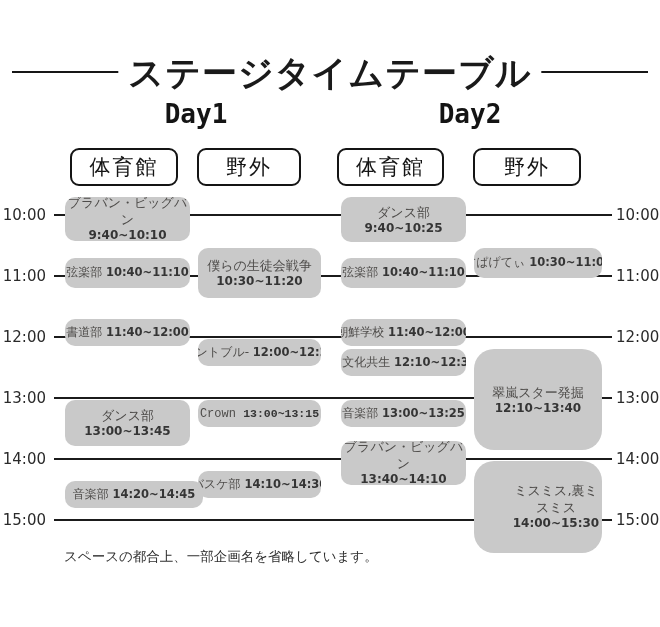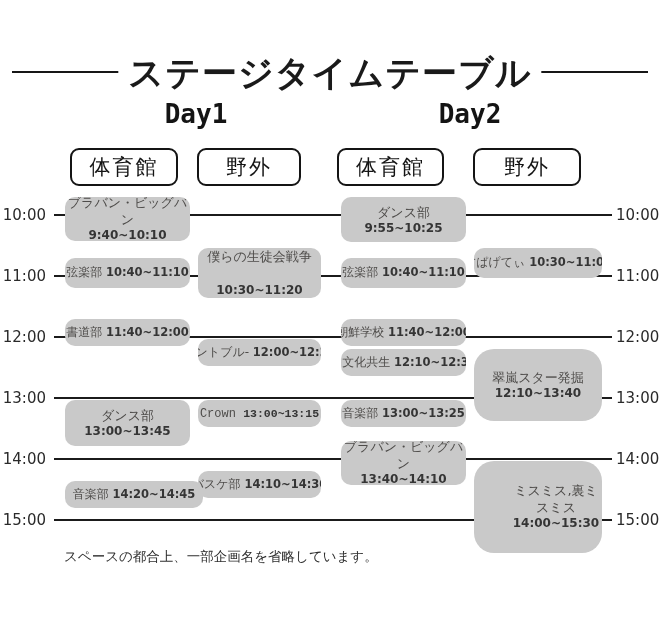--- a/index.html
+++ b/index.html
@@ -111,57 +111,57 @@
       <div class="event" style="left: 65px; width: 125px; top: 318.667px; height: 27px;">
         <div class="ev-line"><span class="ev-name">書道部 </span><span class="ev-time">11:40~12:00</span></div>
       </div>
       <div class="event two" style="left: 65px; width: 125px; top: 400px; height: 45.75px;">
         <div class="ev-name">ダンス部</div>
         <div class="ev-time">13:00~13:45</div>
       </div>
       <div class="event" style="left: 65px; width: 138px; top: 481.333px; height: 27px;">
         <div class="ev-line"><span class="ev-name">音楽部 </span><span class="ev-time">14:20~14:45</span></div>
       </div>
-      <div class="event two" style="left: 198px; width: 123px; top: 247.5px; height: 50.8333px; justify-content: space-between;">
+      <div class="event two" style="left: 198px; width: 123px; top: 247.5px; height: 50.8333px;">
         <div class="ev-name">僕らの生徒会戦争</div>
         <div class="ev-time">10:30~11:20</div>
       </div>
       <div class="event" style="left: 198px; width: 123px; top: 339px; height: 27px;">
         <div class="ev-line"><span class="ev-name">ミントブル- </span><span class="ev-time">12:00~12:20</span></div>
       </div>
       <div class="event" style="left: 198px; width: 123px; top: 400px; height: 27px; font-family: Liberation Mono, monospace;">
         <div class="ev-line"><span class="ev-name">Crown </span><span class="ev-time">13:00~13:15</span></div>
       </div>
       <div class="event" style="left: 198px; width: 123px; top: 471.167px; height: 27px;">
         <div class="ev-line"><span class="ev-name">バスケ部 </span><span class="ev-time">14:10~14:30</span></div>
       </div>
       <div class="event two" style="left: 341px; width: 125px; top: 196.667px; height: 45.75px;">
         <div class="ev-name">ダンス部</div>
-        <div class="ev-time">9:55~10:25</div>
+        <div class="ev-time">9:40~10:25</div>
       </div>
       <div class="event" style="left: 341px; width: 125px; top: 257.667px; height: 30.5px;">
         <div class="ev-line"><span class="ev-name">弦楽部 </span><span class="ev-time">10:40~11:10</span></div>
       </div>
       <div class="event" style="left: 341px; width: 125px; top: 318.667px; height: 27px;">
         <div class="ev-line"><span class="ev-name">朝鮮学校 </span><span class="ev-time">11:40~12:00</span></div>
       </div>
       <div class="event" style="left: 341px; width: 125px; top: 349.167px; height: 27px;">
         <div class="ev-line"><span class="ev-name">多文化共生 </span><span class="ev-time">12:10~12:30</span></div>
       </div>
       <div class="event" style="left: 341px; width: 125px; top: 400px; height: 27px;">
         <div class="ev-line"><span class="ev-name">音楽部 </span><span class="ev-time">13:00~13:25</span></div>
       </div>
       <div class="event two" style="left: 341px; width: 125px; top: 440.667px; height: 44px;">
         <div class="ev-name">ブラバン・ビッグバン</div>
         <div class="ev-time">13:40~14:10</div>
       </div>
       <div class="event" style="left: 474px; width: 128px; top: 247.5px; height: 30.5px;">
         <div class="ev-line"><span class="ev-name">すぱげてぃ </span><span class="ev-time">10:30~11:00</span></div>
       </div>
-      <div class="event two big" style="left: 474px; width: 128px; top: 349.167px; height: 72px;">
+      <div class="event two big" style="left: 474px; width: 128px; top: 349.167px; height: 101px;">
         <div class="ev-name">翠嵐スター発掘</div>
         <div class="ev-time">12:10~13:40</div>
       </div>
       <div class="event two big" style="left: 474px; width: 128px; top: 461px; height: 91.5px; padding-left: 36px;">
         <div class="ev-name">ミスミス,裏ミスミス</div>
         <div class="ev-time">14:00~15:30</div>
       </div>
     </div>
 
   <div class="footnote">スペースの都合上、一部企画名を省略しています。</div>

